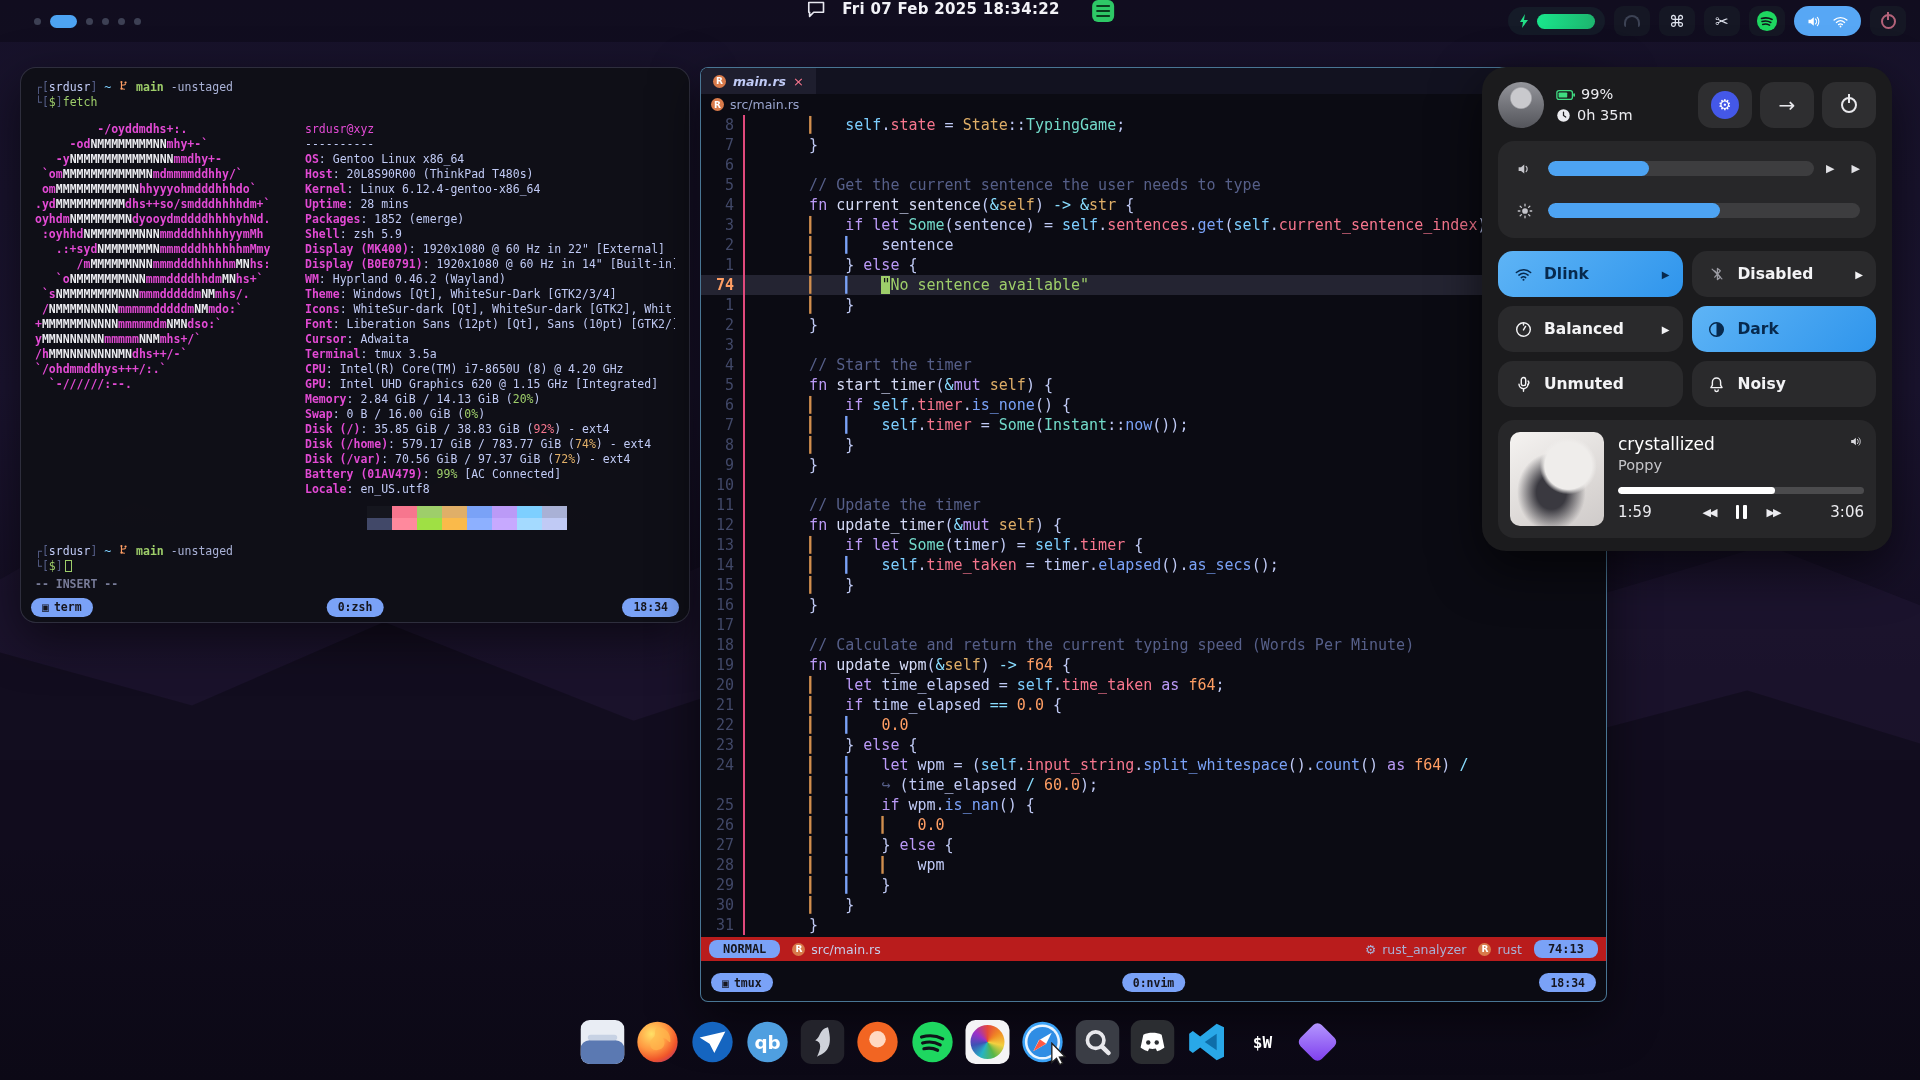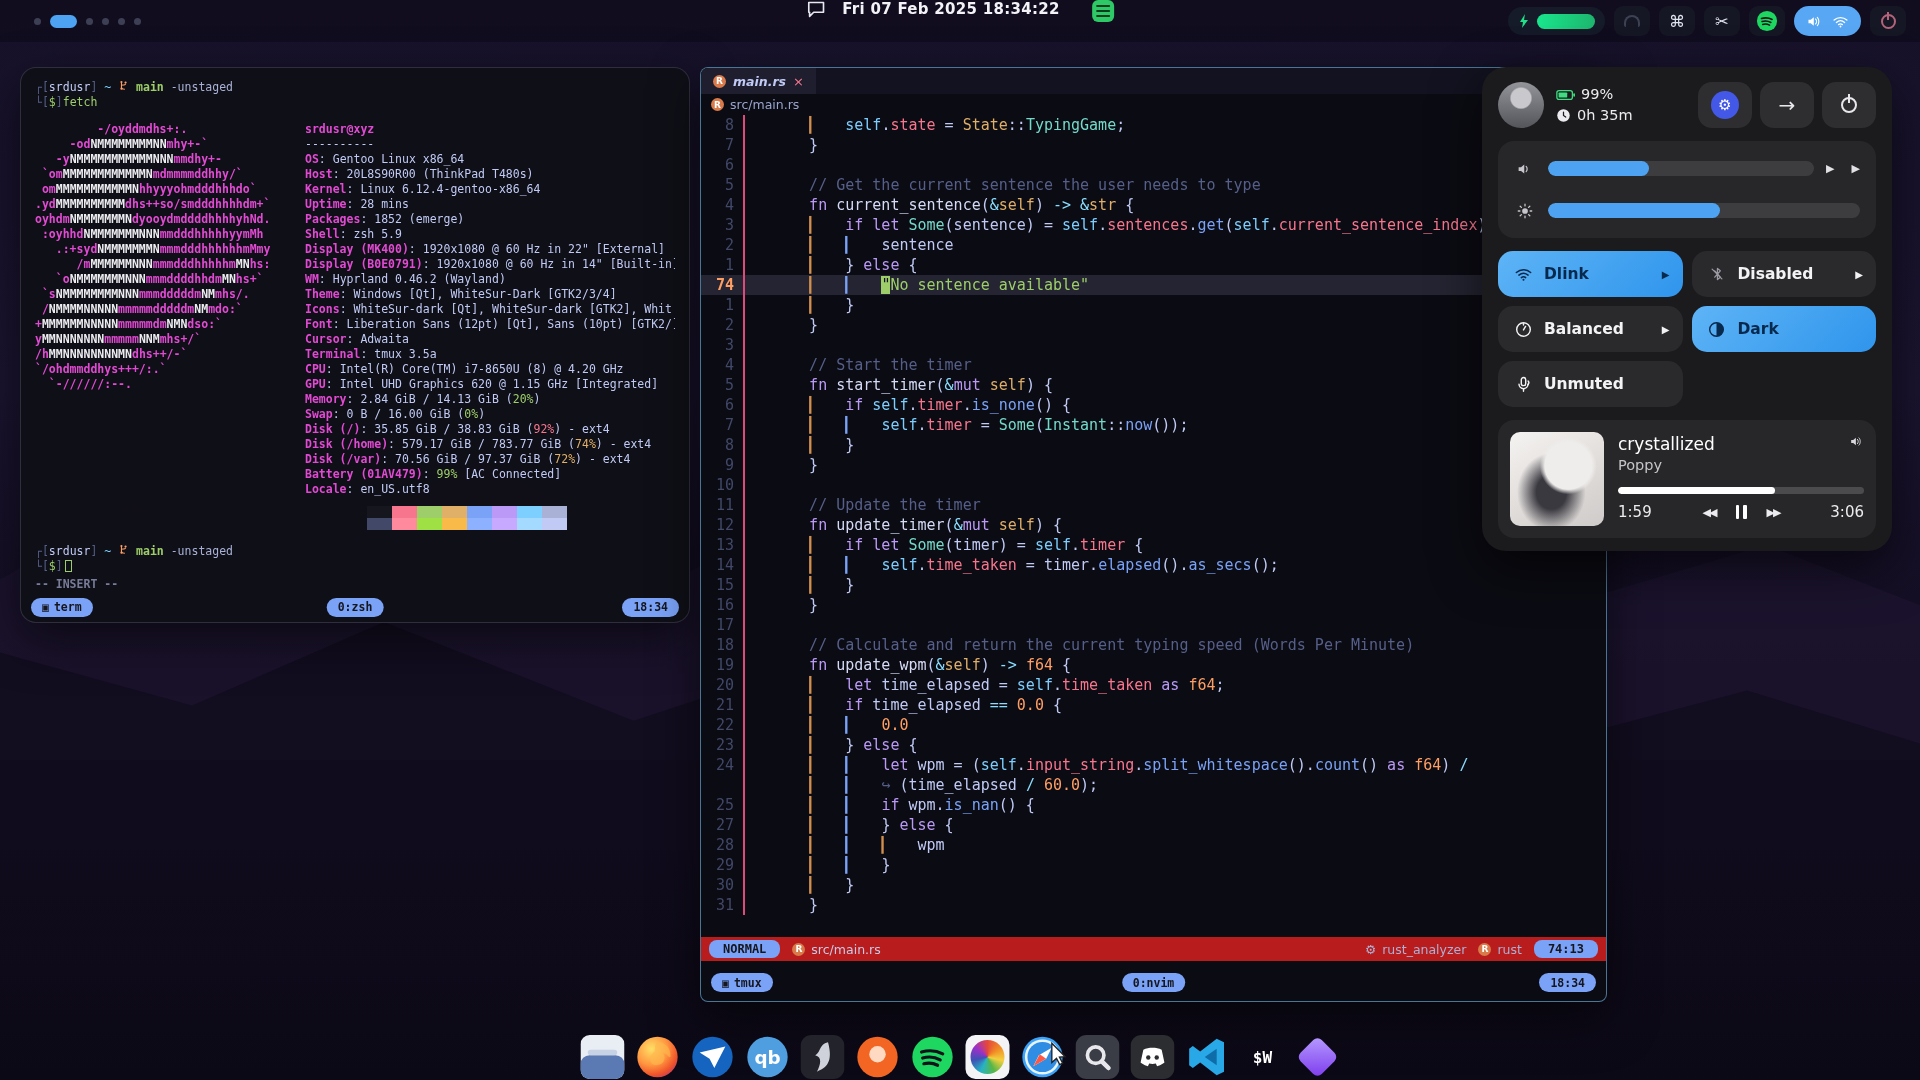--- a/index.html
+++ b/index.html
@@ -45,21 +45,21 @@
 .p-branch{color:#9ece6a;font-weight:bold}.p-flags{color:#a9b1d6}
 .p-dollar{color:#9ece6a}.p-cmd{color:#9ece6a}
 .p-cursor{display:inline-block;width:7px;height:12px;border:1px solid #9ece6a;vertical-align:-2px;margin-left:2px}
 .fetch{display:flex;margin-top:12px}
 .art{width:256px;flex:none;margin-right:14px}
 .art-line{white-space:pre}
 .am{color:#e24ad4;font-weight:bold}.aw{color:#ececf1;font-weight:bold}
 .finfo{flex:1;overflow:hidden}
 .fetch-row{white-space:pre}
 .flabel{color:#e24ad4;font-weight:bold}
-.fetch-title{color:#e24ad4;font-weight:bold}
+.fetch-title{color:#e24ad4;font-weight:normal}
 .fetch-sep{color:#c0caf5}
 .fv-g{color:#9ece6a}.fv-y{color:#e0af68}.fv-r{color:#f7768e}
 .palette{margin:9px 0 0 332px}
 .pal-row{display:flex;height:12px}
 .pal{width:25px;height:12px}
 .prompt-block{margin-top:14px}
 .t-insert{color:#787c99;font-weight:bold;margin-top:3px}
 .tmuxbar{position:absolute;left:10px;right:10px;bottom:5px;height:19px}
 .tmux-pill{position:absolute;top:0;height:19px;border-radius:10px;background:#7aa2f7;color:#16161e;font-weight:bold;display:flex;align-items:center;gap:5px;padding:0 11px;font-size:11.5px;font-family:"DejaVu Sans Mono",monospace}
 .tp-l{left:0}.tp-c{left:50%;transform:translateX(-50%)}.tp-r{right:0}
@@ -124,21 +124,21 @@
 .p-vol{position:absolute;right:0;top:2px;color:#d8d8dc}
 .p-track{margin-top:14px;height:7px;border-radius:4px;background:#4b4b4d;overflow:hidden}
 .p-fill{height:100%;border-radius:4px;background:#fff}
 .p-ctl{display:flex;align-items:center;margin-top:9px;color:#ececf0;font-size:15px}
 .p-btns{display:flex;align-items:center;gap:20px;font-size:11px;letter-spacing:-2px}
 .p-spacer{flex:1}
 .pause{display:flex;gap:4px}
 .pause i{width:3.5px;height:14px;background:#fff;border-radius:1px}
 
 
-.dock{position:absolute;bottom:0;left:50%;transform:translateX(-50%);display:flex;gap:9px;}
+.dock{position:absolute;bottom:15px;left:50%;transform:translateX(-50%);display:flex;gap:9px;}
 .dk{width:46px;height:46px;display:flex;align-items:center;justify-content:center}
 .dk svg{width:44px;height:44px}
 .wz{color:#fff;font:bold 16px "DejaVu Sans Mono",monospace;letter-spacing:0}
 .pinwheel-box{width:44px;height:44px;border-radius:10px;background:#f4f4f6;display:flex;align-items:center;justify-content:center}
 .pinwheel{width:34px;height:34px;border-radius:50%;background:conic-gradient(#e5483b,#f08a24,#f4d03f,#58b647,#27b3c4,#3f51b5,#9b30c9,#e5483b)}
 .gem{width:30px;height:30px;border-radius:6px;transform:rotate(45deg);background:linear-gradient(135deg,#b79cff,#7c3aed)}
 .cursor{position:absolute;left:1050px;top:1042px;z-index:60}
 </style>
 </head>
 <body>
@@ -351,20 +351,21 @@
         <div class="cl"><span class="ln">17</span><span class="lt"></span></div>
         <div class="cl"><span class="ln">18</span><span class="lt"><span class="tk-c">    // Calculate and return the current typing speed (Words Per Minute)</span></span></div>
         <div class="cl"><span class="ln">19</span><span class="lt"><span class="tk-k">    fn </span><span class="tk-f">update_wpm</span><span class="tk-w">(</span><span class="tk-o">&amp;</span><span class="tk-p">self</span><span class="tk-w">) </span><span class="tk-o">-&gt;</span><span class="tk-w"> </span><span class="tk-n">f64</span><span class="tk-w"> {</span></span></div>
         <div class="cl"><span class="ln">20</span><span class="lt"><span class="tk-w">    </span><span class="tk-GO">▎</span><span class="tk-w">   </span><span class="tk-k">let </span><span class="tk-w">time_elapsed = </span><span class="tk-s">self</span><span class="tk-w">.</span><span class="tk-d">time_taken</span><span class="tk-k"> as </span><span class="tk-n">f64</span><span class="tk-w">;</span></span></div>
         <div class="cl"><span class="ln">21</span><span class="lt"><span class="tk-w">    </span><span class="tk-GO">▎</span><span class="tk-w">   </span><span class="tk-k">if </span><span class="tk-w">time_elapsed </span><span class="tk-o">==</span><span class="tk-w"> </span><span class="tk-n">0.0</span><span class="tk-w"> {</span></span></div>
         <div class="cl"><span class="ln">22</span><span class="lt"><span class="tk-w">    </span><span class="tk-GO">▎</span><span class="tk-w">   </span><span class="tk-GB">▎</span><span class="tk-w">   </span><span class="tk-n">0.0</span></span></div>
         <div class="cl"><span class="ln">23</span><span class="lt"><span class="tk-w">    </span><span class="tk-GO">▎</span><span class="tk-w">   </span><span class="tk-w">} </span><span class="tk-k">else</span><span class="tk-w"> {</span></span></div>
         <div class="cl"><span class="ln">24</span><span class="lt"><span class="tk-w">    </span><span class="tk-GO">▎</span><span class="tk-w">   </span><span class="tk-GB">▎</span><span class="tk-w">   </span><span class="tk-k">let </span><span class="tk-w">wpm = (</span><span class="tk-s">self</span><span class="tk-w">.</span><span class="tk-d">input_string</span><span class="tk-w">.</span><span class="tk-m">split_whitespace</span><span class="tk-w">().</span><span class="tk-m">count</span><span class="tk-w">()</span><span class="tk-k"> as </span><span class="tk-n">f64</span><span class="tk-w">) </span><span class="tk-o">/</span></span></div>
         <div class="cl"><span class="ln"></span><span class="lt"><span class="tk-w">    </span><span class="tk-GO">▎</span><span class="tk-w">   </span><span class="tk-GB">▎</span><span class="tk-w">   </span><span class="tk-R">↪ </span><span class="tk-w">(time_elapsed </span><span class="tk-o">/</span><span class="tk-w"> </span><span class="tk-n">60.0</span><span class="tk-w">);</span></span></div>
         <div class="cl"><span class="ln">25</span><span class="lt"><span class="tk-w">    </span><span class="tk-GO">▎</span><span class="tk-w">   </span><span class="tk-GB">▎</span><span class="tk-w">   </span><span class="tk-k">if </span><span class="tk-w">wpm.</span><span class="tk-m">is_nan</span><span class="tk-w">() {</span></span></div>
+        <div class="cl"><span class="ln">26</span><span class="lt"><span class="tk-w">    </span><span class="tk-GO">▎</span><span class="tk-w">   </span><span class="tk-GB">▎</span><span class="tk-w">   </span><span class="tk-GO">▎</span><span class="tk-w">   </span><span class="tk-n">0.0</span></span></div>
         <div class="cl"><span class="ln">27</span><span class="lt"><span class="tk-w">    </span><span class="tk-GO">▎</span><span class="tk-w">   </span><span class="tk-GB">▎</span><span class="tk-w">   </span><span class="tk-w">} </span><span class="tk-k">else</span><span class="tk-w"> {</span></span></div>
         <div class="cl"><span class="ln">28</span><span class="lt"><span class="tk-w">    </span><span class="tk-GO">▎</span><span class="tk-w">   </span><span class="tk-GB">▎</span><span class="tk-w">   </span><span class="tk-GO">▎</span><span class="tk-w">   </span><span class="tk-w">wpm</span></span></div>
         <div class="cl"><span class="ln">29</span><span class="lt"><span class="tk-w">    </span><span class="tk-GO">▎</span><span class="tk-w">   </span><span class="tk-GB">▎</span><span class="tk-w">   </span><span class="tk-w">}</span></span></div>
         <div class="cl"><span class="ln">30</span><span class="lt"><span class="tk-w">    </span><span class="tk-GO">▎</span><span class="tk-w">   </span><span class="tk-w">}</span></span></div>
         <div class="cl"><span class="ln">31</span><span class="lt"><span class="tk-w">    }</span></span></div>
       </div>
 
     <div class="sline">
       <span class="mode-pill">NORMAL</span>
       <span class="s-file">
@@ -505,20 +506,29 @@
         <div class="toggle">
           <span class="t-ic">
             <svg viewBox="0 0 24 24" width="19" height="19" fill="none" stroke="currentColor" stroke-width="1.8" stroke-linecap="round">
               <rect x="9.2" y="3.2" width="5.6" height="10.2" rx="2.8"></rect>
               <path d="M6.3 11.5a5.7 5.7 0 0011.4 0"></path>
               <path d="M12 17.2v3.4"></path>
               <path d="M17.8 7.6c1.1 1.2 1.1 3.2 0 4.4"></path>
             </svg>
           </span>
           <span>Unmuted</span>
+        </div>
+        <div class="toggle">
+          <span class="t-ic">
+            <svg viewBox="0 0 24 24" width="19" height="19" fill="none" stroke="currentColor" stroke-width="1.8" stroke-linecap="round" stroke-linejoin="round">
+              <path d="M12 3.8c-2.9 0-5.2 2.3-5.2 5.2v3.9L5 15.9h14l-1.8-3V9c0-2.9-2.3-5.2-5.2-5.2z"></path>
+              <path d="M10 18.8a2.1 2.1 0 004.2 0"></path>
+            </svg>
+          </span>
+          <span>Noisy</span>
         </div>
       </div>
 
     <div class="cc-card player">
       <div class="album"></div>
       <div class="p-main">
         <div class="p-title">crystallized</div>
         <div class="p-artist">Poppy</div>
         <span class="p-vol">
           <svg width="15" height="15" viewBox="0 0 24 24">

